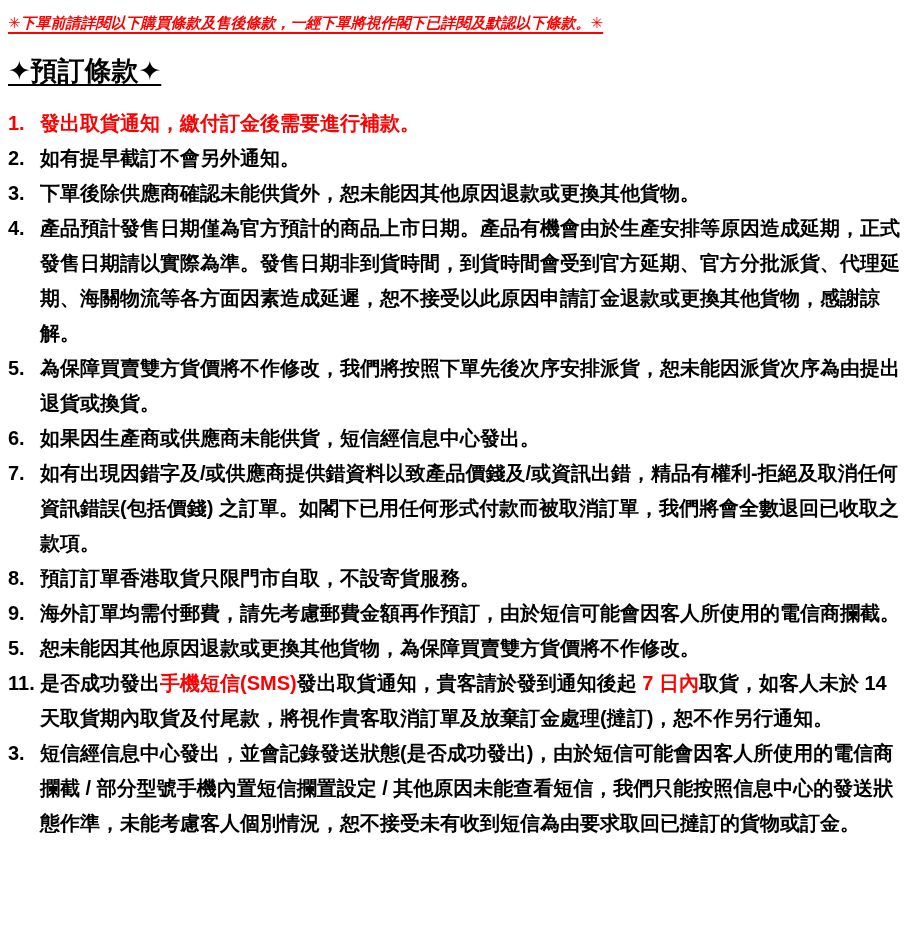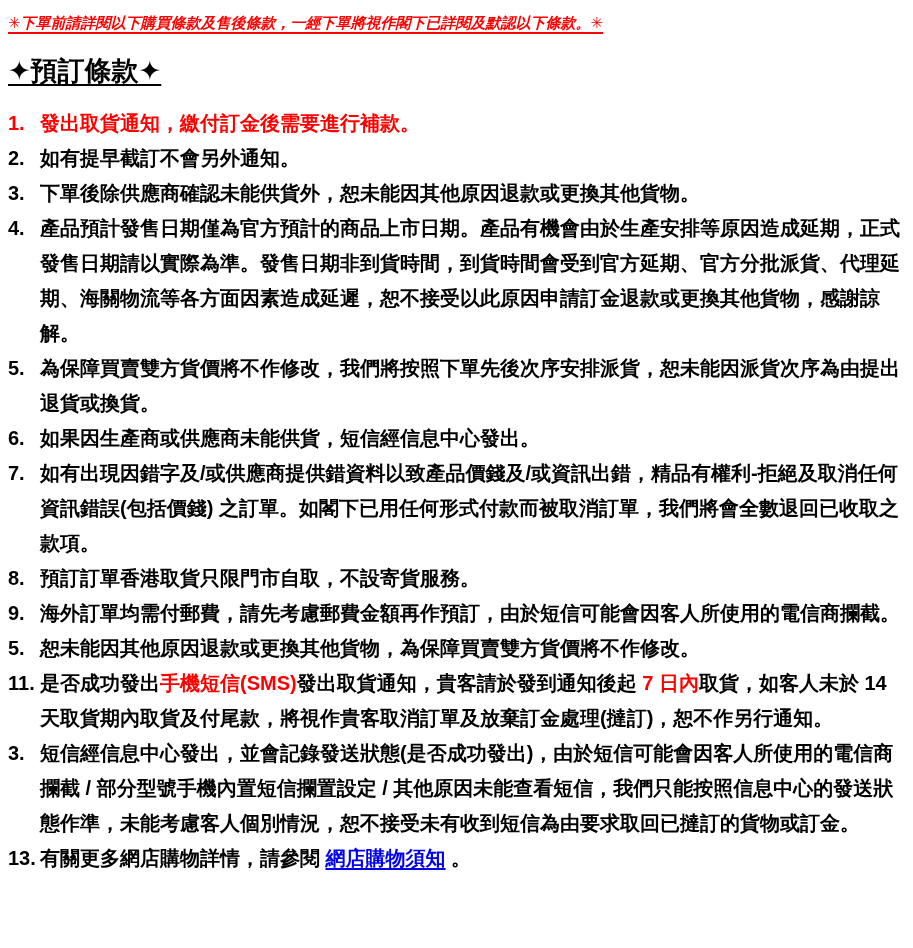--- a/index.html
+++ b/index.html
@@ -138,18 +138,14 @@
   <div class="term">
     <span class="term-num">11.</span>
     <div class="term-body"><span>是否成功發出</span><span class="hl-red">手機短信(SMS)</span><span>發出取貨通知，貴客請於發到通知後起 </span><span class="hl-red">7 日內</span><span>取貨，如客人未於 14 天取貨期內取貨及付尾款，將視作貴客取消訂單及放棄訂金處理(撻訂)，恕不作另行通知。</span></div>
   </div>
 
   <div class="term">
     <span class="term-num">3.</span>
     <div class="term-body">短信經信息中心發出，並會記錄發送狀態(是否成功發出)，由於短信可能會因客人所使用的電信商攔截 / 部分型號手機內置短信攔置設定 / 其他原因未能查看短信，我們只能按照信息中心的發送狀態作準，未能考慮客人個別情況，恕不接受未有收到短信為由要求取回已撻訂的貨物或訂金。</div>
   </div>
 
-  <div class="term">
-    <span class="term-num">13.</span>
-    <div class="term-body"><span>有關更多網店購物詳情，請參閱 </span><a class="link">網店購物須知</a><span> 。</span></div>
-  </div>
 
 </div>
 
 </body></html>

